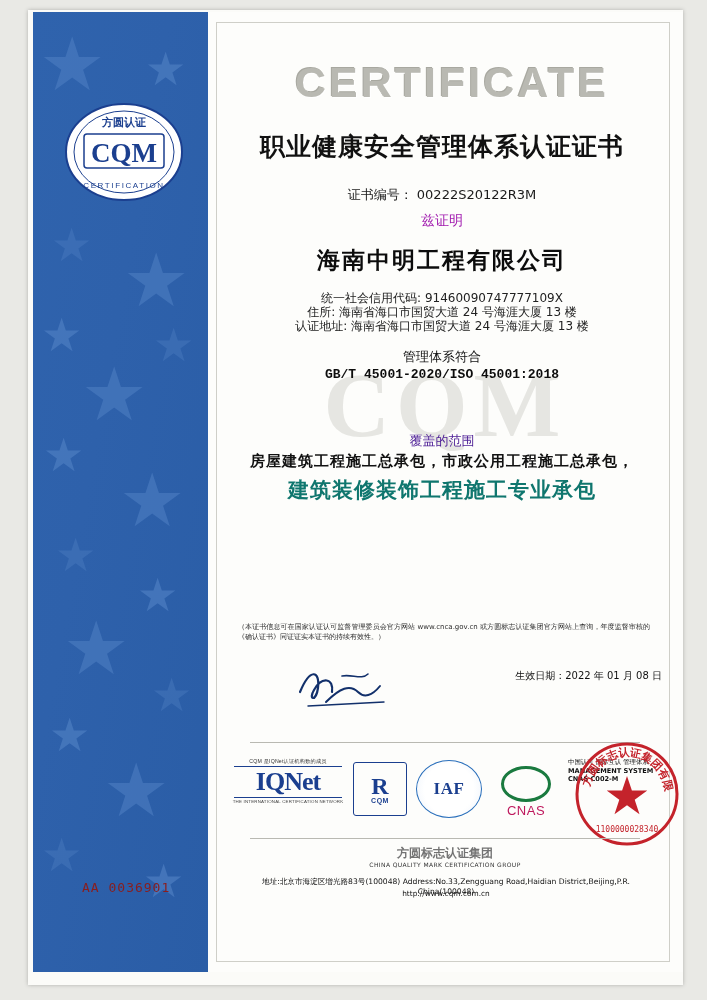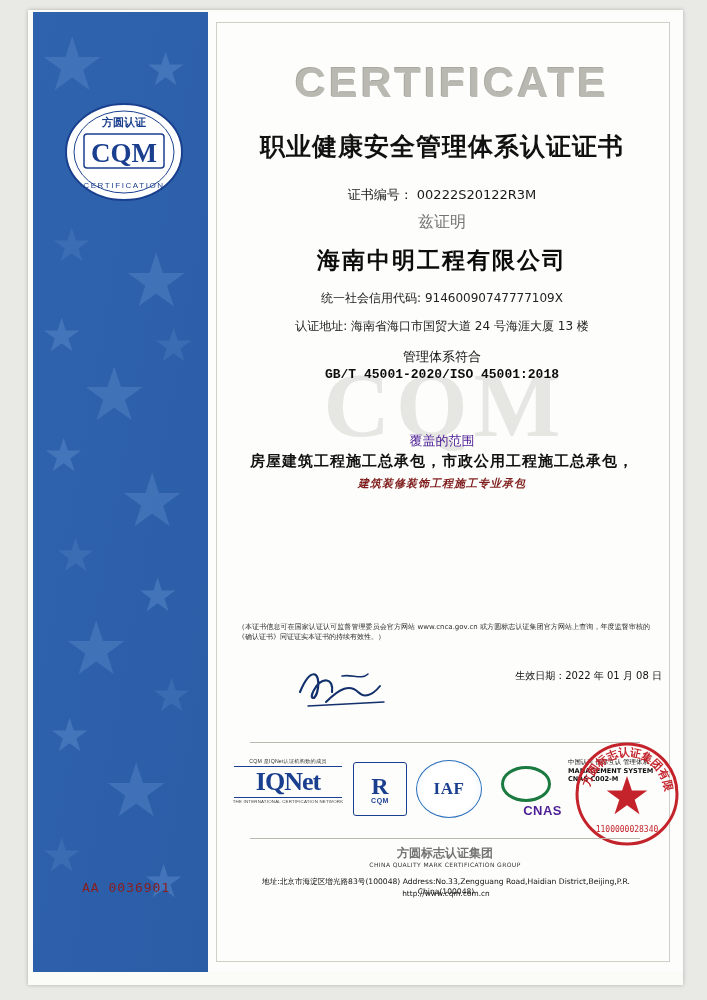--- a/index.html
+++ b/index.html
@@ -70,21 +70,21 @@
     text-align:center;font-size:25px;font-weight:bold;color:#111;
     font-family:"DejaVu Sans",sans-serif;letter-spacing:1px;
   }
   .cert-no{
     position:absolute;left:222px;top:186px;width:440px;
     text-align:center;font-size:13px;color:#1a1a1a;
     font-family:"DejaVu Sans",sans-serif;
   }
   .hereby{
     position:absolute;left:222px;top:212px;width:440px;
-    text-align:center;font-size:16px;color:#737373;
+    text-align:center;font-size:14px;color:#a21caf;
     font-family:Liberation Mono, monospace;
   }
   .company{
     position:absolute;left:222px;top:245px;width:440px;
     text-align:center;font-size:23px;font-weight:bold;color:#0c0c0c;
     font-family:"DejaVu Sans",sans-serif;letter-spacing:2px;
   }
   .meta{
     position:absolute;left:222px;width:440px;text-align:center;
     font-size:12px;color:#222;font-family:"DejaVu Sans",sans-serif;
@@ -106,22 +106,22 @@
     position:absolute;left:222px;top:432px;width:440px;text-align:center;
     font-size:13px;color:#4c1d95;font-family:"DejaVu Sans",sans-serif;
   }
   .scope-1{
     position:absolute;left:222px;top:452px;width:440px;text-align:center;
     font-size:15px;font-weight:bold;color:#111;
     font-family:"DejaVu Sans",sans-serif;letter-spacing:1px;
   }
   .scope-2{
     position:absolute;left:222px;top:476px;width:440px;text-align:center;
-    font-size:11px;font-weight:bold;color:#7f1d1d;
-    font-family:"DejaVu Sans",sans-serif;letter-spacing:1px;font-style:italic;
+    font-size:21px;font-weight:bold;color:#0f766e;
+    font-family:"DejaVu Sans",sans-serif;letter-spacing:1px;
   }
   .note{
     position:absolute;left:238px;top:622px;width:412px;
     font-size:7px;color:#2b2b2b;line-height:10px;
     font-family:"DejaVu Sans",sans-serif;text-align:justify;
   }
   .dates{
     position:absolute;right:45px;top:665px;width:200px;text-align:right;
     font-size:10px;color:#111;font-family:"DejaVu Sans",sans-serif;
     line-height:22px;
@@ -167,21 +167,21 @@
   }
   .mark-cnas{
     position:absolute;left:262px;top:14px;width:72px;text-align:center;
   }
   .mark-cnas .ring{
     width:44px;height:30px;margin:0 auto 1px;
     border:3px solid #1a7a3f;border-radius:50%;
     border-left-color:#1a7a3f;border-right-color:#1a7a3f;
   }
   .mark-cnas .cnas-txt{
-    font-size:13px;font-weight:bold;color:#4c1d95;letter-spacing:.5px;text-align:right;
+    font-size:13px;font-weight:normal;color:#be185d;letter-spacing:.5px;
   }
   .mark-ms{
     position:absolute;left:340px;top:6px;width:120px;
     font-size:6.4px;color:#111;line-height:8.6px;
     font-family:"DejaVu Sans",sans-serif;
   }
   .mark-ms b{font-size:6.6px;}
   .red-seal{
     position:absolute;right:26px;top:740px;width:108px;height:108px;
   }
@@ -252,20 +252,21 @@
 
   <div class="watermark">CQM</div>
 
   <div class="certificate-word">CERTIFICATE</div>
   <div class="title-cn">职业健康安全管理体系认证证书</div>
   <div class="cert-no">证书编号： 00222S20122R3M</div>
   <div class="hereby">兹证明</div>
   <div class="company">海南中明工程有限公司</div>
 
   <div class="meta l1">统一社会信用代码: 91460090747777109X</div>
+  <div class="meta l2">住所: 海南省海口市国贸大道 24 号海涯大厦 13 楼</div>
   <div class="meta l3">认证地址: 海南省海口市国贸大道 24 号海涯大厦 13 楼</div>
 
   <div class="std-label">管理体系符合</div>
   <div class="std-value">GB/T 45001-2020/ISO 45001:2018</div>
 
   <div class="scope-label">覆盖的范围</div>
   <div class="scope-1">房屋建筑工程施工总承包，市政公用工程施工总承包，</div>
   <div class="scope-2">建筑装修装饰工程施工专业承包</div>
 
   <div class="note">（本证书信息可在国家认证认可监督管理委员会官方网站 www.cnca.gov.cn 或方圆标志认证集团官方网站上查询，年度监督审核的《确认证书》同证证实本证书的持续有效性。）</div>

